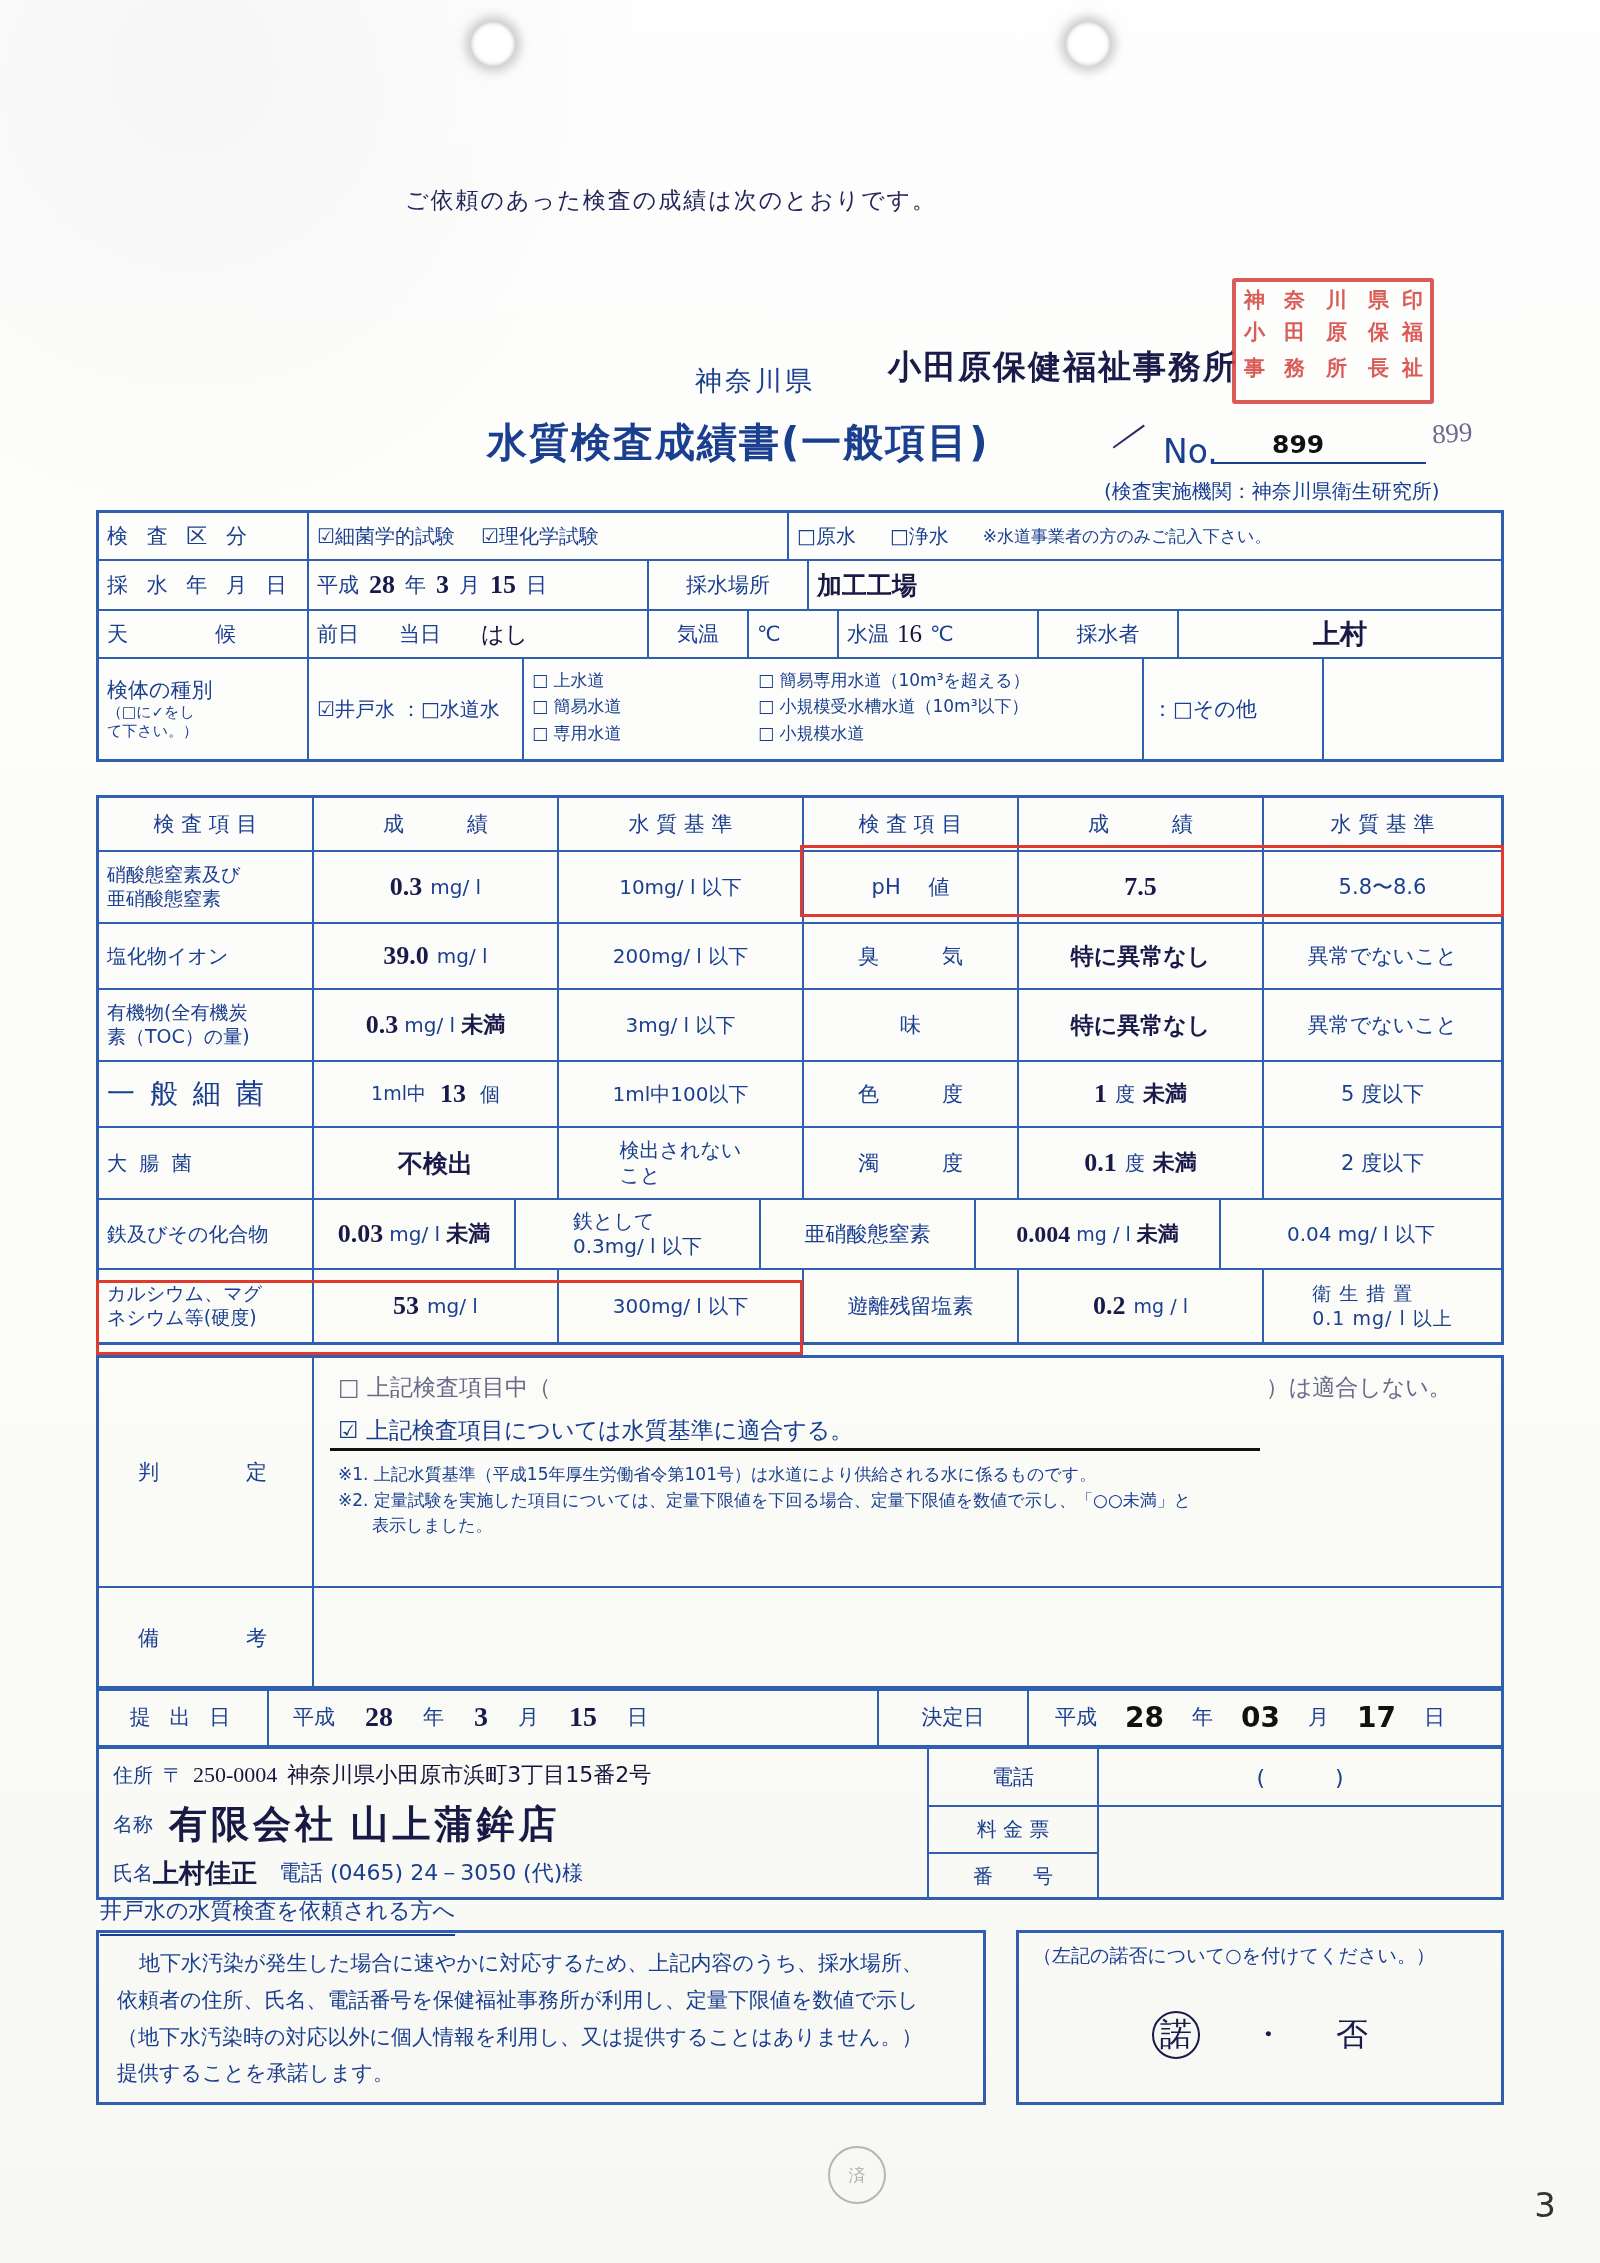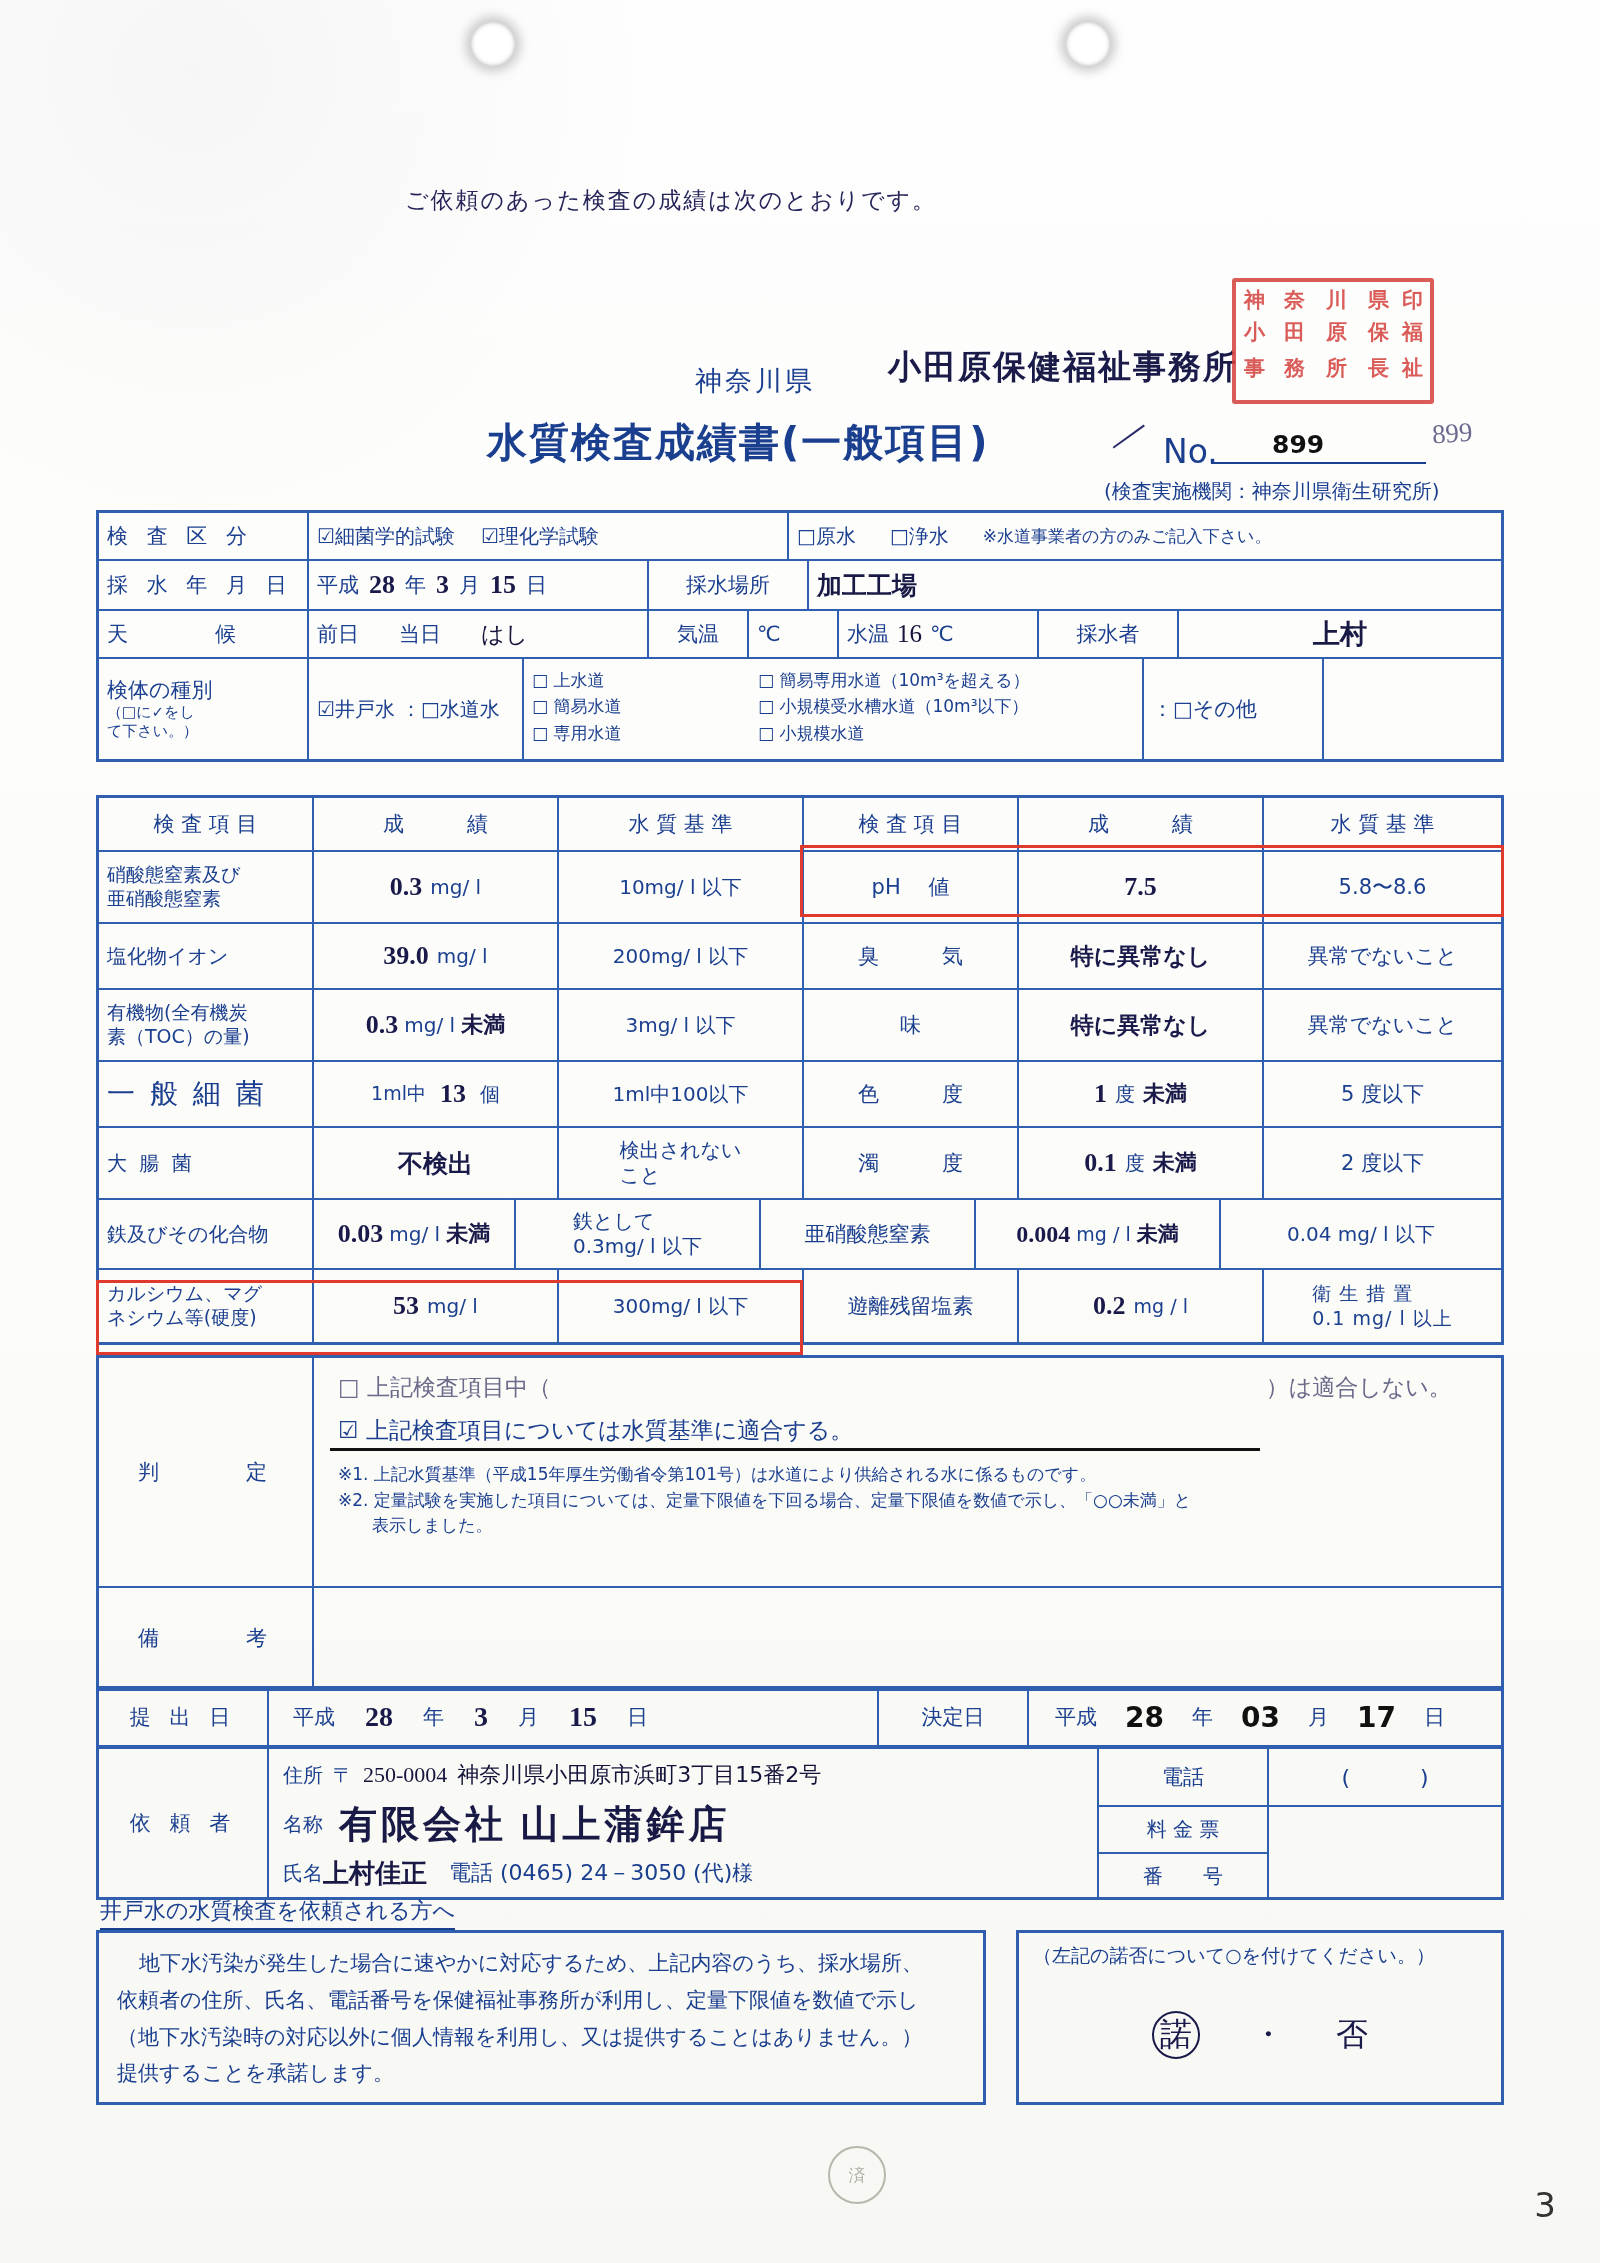--- a/index.html
+++ b/index.html
@@ -83,21 +83,21 @@
   
   #t-judge{left:96px;top:1355px;width:1408px;}
   
   #t-date{left:96px;top:1686px;width:1408px;}
   
   #t-req{left:96px;top:1746px;width:1408px;}
 
   .redbox{position:absolute;border:3px solid #e03a2f;box-sizing:border-box;pointer-events:none;}
 
   .sectitle{position:absolute;left:100px;top:1896px;font-size:22px;color:#1b3f8f;
-    font-family:"DejaVu Sans",sans-serif;border-bottom:2px solid #1b3f8f;padding-bottom:2px;}
+    font-family:"DejaVu Sans",sans-serif;border-bottom:2px solid #1b3f8f;padding-bottom:8px;}
 
   .pagenum{position:absolute;right:44px;bottom:38px;font-size:34px;color:#333;font-family:"DejaVu Sans",sans-serif;}
 
   .strike{position:absolute;left:330px;top:1448px;width:930px;height:3px;background:#111;}
 
   .footseal{position:absolute;left:828px;top:2146px;width:54px;height:54px;border-radius:50%;
     border:2px solid #6a6a55;opacity:.45;color:#5a5a45;font-size:17px;display:flex;align-items:center;justify-content:center;
     font-family:"DejaVu Sans",sans-serif;}
 
   .sig{font-family:"Liberation Serif",serif;color:#191945;font-weight:bold;}
@@ -403,21 +403,20 @@
         <span style="font-size:28px;font-weight:bold;color:#111">03</span>
         <span>月</span>
         <span style="font-size:28px;font-weight:bold;color:#111">17</span>
         <span>日</span>
       </div>
     </div>
   </div>
 
   <div class="tbl" id="t-req">
     <div class="row" style="height:148px;border-bottom:none">
-      <div class="cell ctr lbl" style="width:170px;justify-content:center">依 頼 者</div>
       <div class="cell" style="width:830px;display:block;padding:4px 14px">
         <div style="display:flex;align-items:center;gap:10px;height:44px">
           <span style="font-size:20px">住所</span>
           <span style="font-size:20px">〒</span>
           <span class="hw" style="font-size:22px">250-0004</span>
           <span style="font-size:22px;color:#13133a">神奈川県小田原市浜町3丁目15番2号</span>
         </div>
         <div style="display:flex;align-items:center;gap:16px;height:54px">
           <span style="font-size:20px">名称</span>
           <span class="sig" style="font-size:38px;letter-spacing:4px">有限会社 山上蒲鉾店</span>

